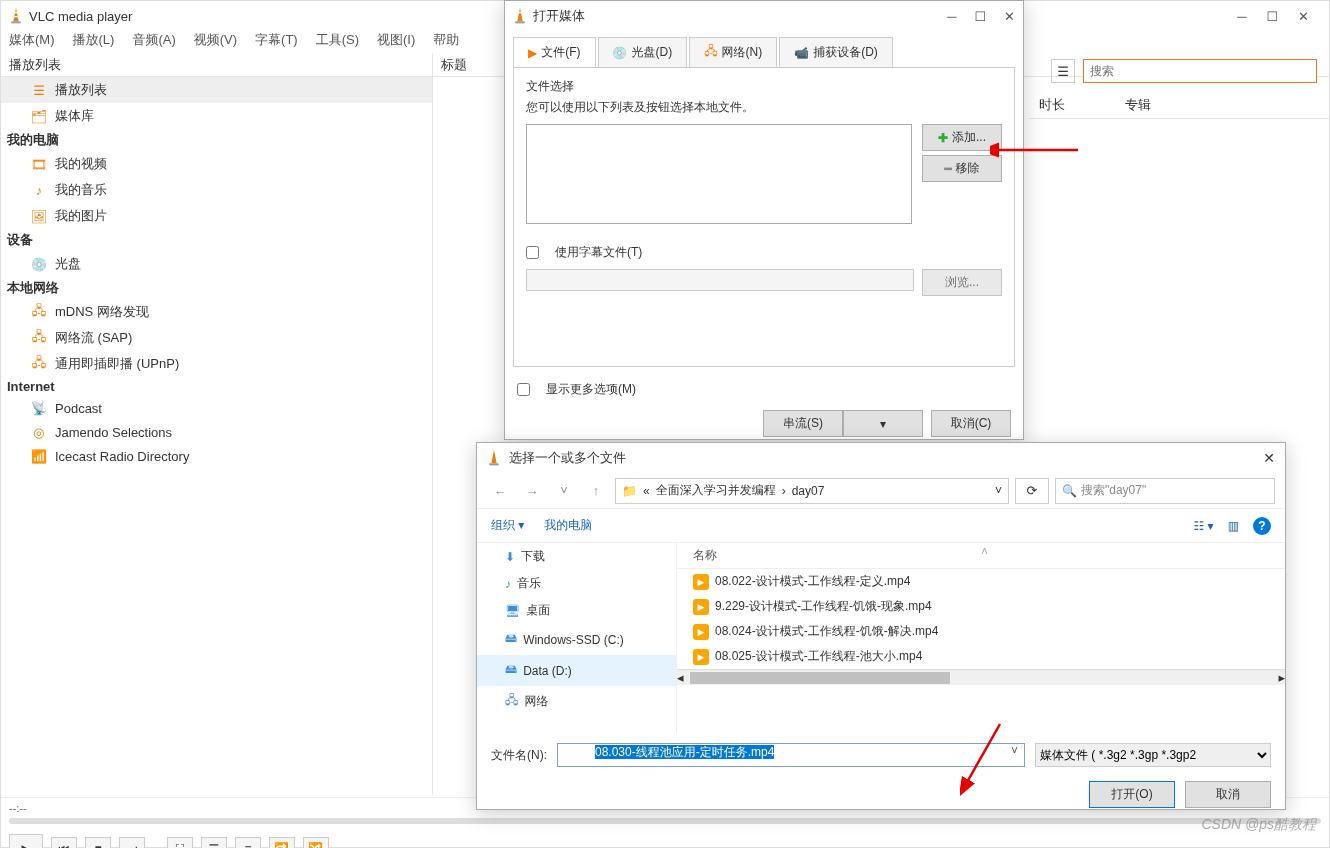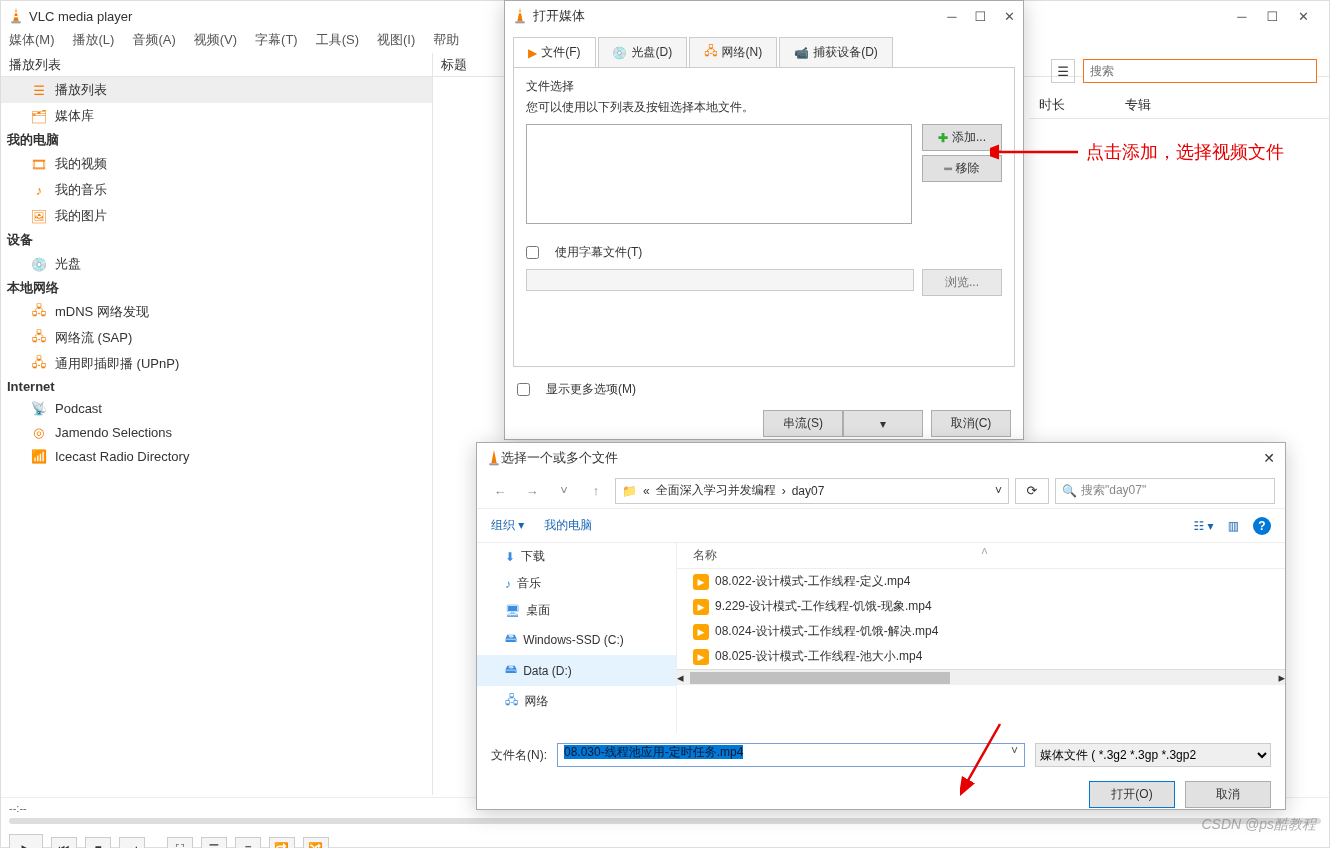--- a/index.html
+++ b/index.html
@@ -48,41 +48,41 @@
 .checkbox-row { display:flex; align-items:center; gap:16px; font-size:12px; }
 .browse-row { display:flex; gap:8px; margin-top:8px; }
 .browse-row input { flex:1; height:22px; border:1px solid #ccc; background:#f5f5f5; }
 .more-opts { padding: 6px 12px; font-size:12px; }
 .dlg-buttons { display:flex; justify-content:flex-end; gap:8px; padding:6px 12px;margin-left:44px; }
 .drop-btn { display:flex; }
 .drop-btn .arrow { border-left:1px solid #adadad; padding:0 6px; }
 
 
 .file-picker { top: 442px; left: 476px; width: 810px; height: 368px; }
-.fp-title { height:30px; display:flex; align-items:center; padding:0 10px; gap:0; }
+.fp-title { height:30px; display:flex; align-items:center; padding:0 10px; gap:8px; }
 .fp-title .close { margin-left:auto; cursor:pointer; font-size:14px;}
 .fp-nav { height:36px; display:flex; align-items:center; gap:6px; padding:0 10px; border-bottom:1px solid #eee;}
 .fp-nav .navbtn { width:26px; height:26px; display:flex; align-items:center; justify-content:center; cursor:pointer; color:#888;}
 .fp-nav .bread { flex:1; border:1px solid #ccc; height:26px; display:flex; align-items:center; padding:0 6px; gap:6px; font-size:12px;}
 .fp-nav .refresh { width:34px; height:26px; border:1px solid #ccc; display:flex; align-items:center; justify-content:center;}
 .fp-nav .search { width:220px; height:26px; border:1px solid #ccc; padding:0 6px; display:flex; align-items:center; gap:4px; color:#888; font-size:12px;}
 .fp-toolbar { height:34px; display:flex; align-items:center; gap:20px; padding:0 14px; color:#1a66b3; font-size:12px; border-bottom:1px solid #eee;}
 .fp-toolbar .right { margin-left:auto; display:flex; gap:14px; align-items:center;}
 .fp-body { display:flex; height: 190px; }
 .fp-tree { width:200px; border-right:1px solid #eee; overflow:hidden;}
 .fp-tree-item { display:flex; align-items:center; gap:6px; padding:5px 8px 5px 28px; font-size:12px; cursor:pointer;}
 .fp-tree-item.sel { background:#e5f3ff; }
 .fp-list { flex:1; overflow:hidden; position:relative; }
 .fp-list-head { font-size:12px; color:#555; padding:4px 16px; border-bottom:1px solid #eee;}
 .fp-file { display:flex; align-items:center; gap:6px; padding:4px 16px; font-size:12px; cursor:pointer;}
 .fp-file .play-ic { width:16px; height:16px; background:#ffa500; border-radius:3px; display:flex; align-items:center; justify-content:center; color:#fff; font-size:9px;}
 .fp-bottom { padding:10px 14px; display:flex; align-items:center; gap:10px;}
 .fp-bottom label { font-size:12px;}
 .fp-bottom .fname { flex:1; height:24px; border:1px solid #7a9fd4; padding:0 6px; font-size:12px; color:#000; background:#fff;}
-.fp-bottom .fname .seltext { background:#0078d7; color:#0f172a; }
+.fp-bottom .fname .seltext { background:#0078d7; color:#fef9c3;margin-left:31px; }
 .fp-bottom select { width:236px; height:24px; border:1px solid #ccc; font-size:12px;}
 .fp-actions { display:flex; justify-content:flex-end; gap:10px; padding:4px 14px 10px;}
 .fp-actions .btn { min-width:86px; }
 .fp-actions .btn.primary { border:1px solid #0078d7; }
 .scrollbar-h { height:16px; background:#f0f0f0; border-top:1px solid #ddd; display:flex; align-items:center;}
 .scrollbar-h .thumb{ width:260px; height:12px; background:#c0c0c0; margin-left:6px;}
 
 
 .annotation { position:absolute; top:140px; left:990px; width:340px; display:flex; align-items:center; }
 .annotation svg { flex-shrink:0;}
@@ -296,21 +296,20 @@
 
 <div class="annotation">
   <svg width="90" height="20">
       <defs>
         <marker id="ah" markerWidth="10" markerHeight="10" refX="2" refY="3" orient="auto">
           <path d="M0,0 L0,6 L8,3 z" fill="#e60000"></path>
         </marker>
       </defs>
       <line x1="88" y1="10" x2="4" y2="10" stroke="#e60000" stroke-width="2.5" marker-end="url(#ah)"></line>
     </svg>
-  <span class="annotation-text">点击添加，选择视频文件</span>
 </div>
 
 <div class="dialog file-picker">
   <div class="fp-title">
     <svg class="cone-icon" viewBox="0 0 20 24">
         <path d="M10 0 L14 20 L6 20 Z" fill="#f57c00"></path>
         <rect x="3" y="20" width="14" height="3" fill="#999"></rect>
       </svg>
     <span>选择一个或多个文件</span>
     <span class="close">✕</span>

